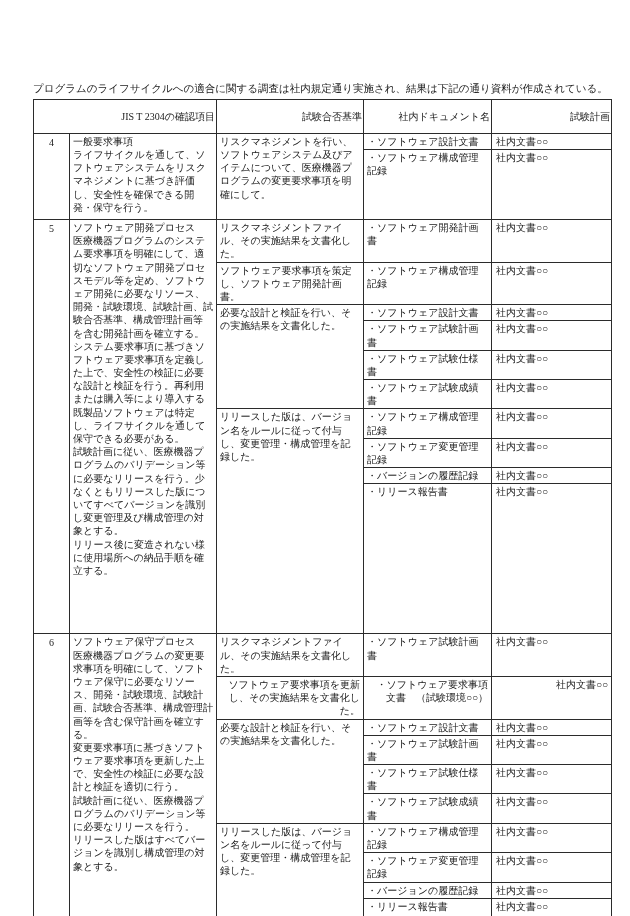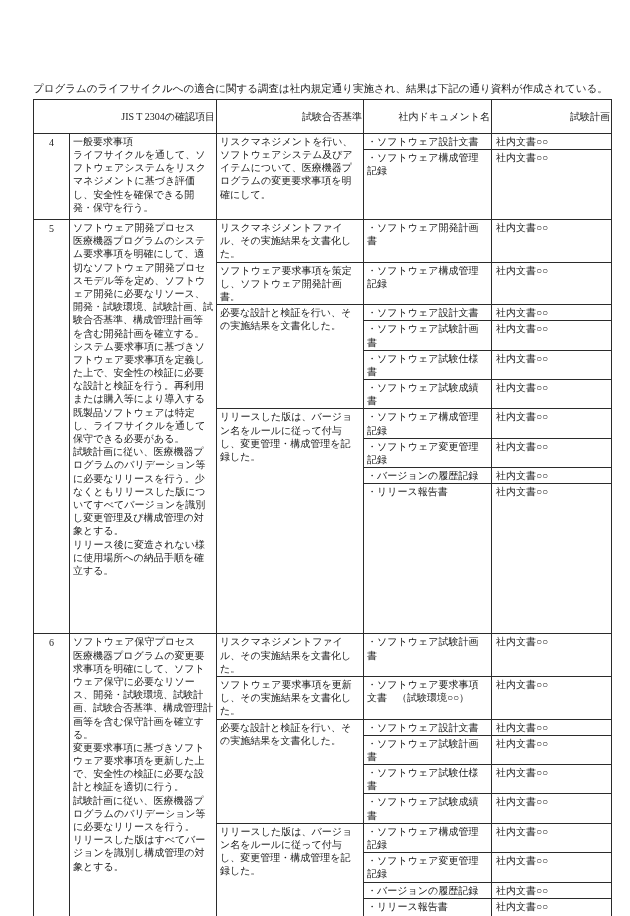--- a/index.html
+++ b/index.html
@@ -149,21 +149,21 @@
       <td class="no" rowspan="10">6</td>
       <td class="pre" rowspan="10">ソフトウェア保守プロセス
 医療機器プログラムの変更要求事項を明確にして、ソフトウェア保守に必要なリソース、開発・試験環境、試験計画、試験合否基準、構成管理計画等を含む保守計画を確立する。
 変更要求事項に基づきソフトウェア要求事項を更新した上で、安全性の検証に必要な設計と検証を適切に行う。
 試験計画に従い、医療機器プログラムのバリデーション等に必要なリリースを行う。
 リリースした版はすべてバージョンを識別し構成管理の対象とする。</td>
       <td class="pre">リスクマネジメントファイル、その実施結果を文書化した。</td>
       <td class="doc">・ソフトウェア試験計画書</td>
       <td class="num">社内文書○○</td>
     </tr>
-    <tr style="height:40px;">
+    <tr style="height:40px;text-align:right;">
       <td class="pre">ソフトウェア要求事項を更新し、その実施結果を文書化した。</td>
       <td class="doc">・ソフトウェア要求事項文書　（試験環境○○）</td>
       <td class="num">社内文書○○</td>
     </tr>
     <tr style="height:14px;">
       <td class="pre" rowspan="4">必要な設計と検証を行い、その実施結果を文書化した。</td>
       <td class="doc">・ソフトウェア設計文書</td>
       <td class="num">社内文書○○</td>
     </tr>
     <tr style="height:14px;">

